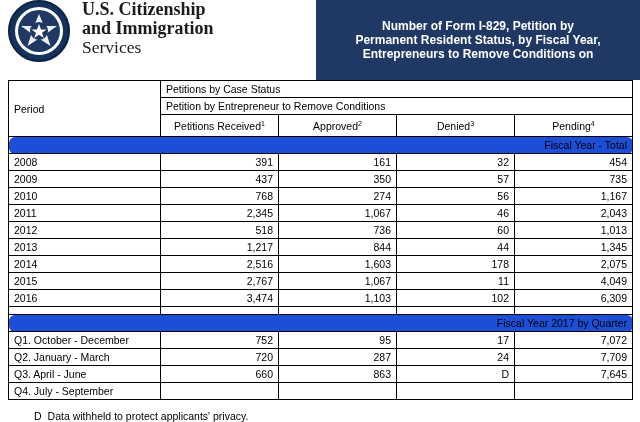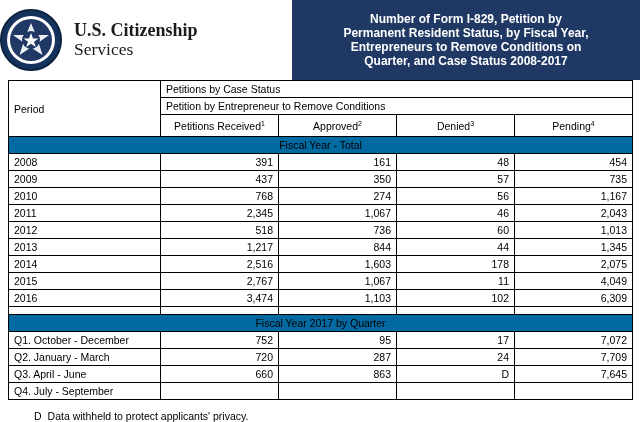--- a/index.html
+++ b/index.html
@@ -20,24 +20,24 @@
     height: 422px;
     box-sizing: border-box;
   }
   
   .header {
     display: flex;
     align-items: stretch;
     height: 80px;
   }
   .header-left {
-    width: 292px;
+    width: 316px;
     display: flex;
-    align-items: center;
-    padding-left: 0;
+    align-items: flex-start;
+    padding-left: 8px;
     box-sizing: border-box;
   }
   .seal {
     width: 62px;
     height: 62px;
     flex: 0 0 62px;
     position: relative;
   }
   .seal svg { display: block; }
   .agency-name {
@@ -89,24 +89,25 @@
   .hdr-period {
     text-align: left;
     vertical-align: middle;
   }
   .hdr-colname {
     text-align: center;
     height: 22px;
   }
   sup { font-size: 7px; vertical-align: super; line-height: 0; }
   .section-row td {
-    background: #0369a1;
+    background: #1d4ed8;
     font-weight: bold;
-    text-align: center;
+    text-align: right;
     height: 16px;
+    border-radius: 6px;
   }
   .data-row td {
     height: 15.5px;
   }
   .lbl { text-align: left; }
   .val { text-align: right; }
   .blank-row td { height: 8px; border-left: 1px solid #000; border-right: 1px solid #000; border-top: none; border-bottom: none; background: #ffffff; }
   
   .footnote {
     margin: 10px 8px 0 10px;
@@ -128,29 +129,29 @@
           <circle cx="31" cy="31" r="24" fill="#ffffff"></circle>
           <circle cx="31" cy="31" r="21" fill="#1f3864"></circle>
           <path d="M31 14 L36 26 L49 26 L38.5 33.5 L42.5 46 L31 38.5 L19.5 46 L23.5 33.5 L13 26 L26 26 Z" fill="#ffffff" opacity="0.92"></path>
           <circle cx="31" cy="31" r="9" fill="#1f3864"></circle>
           <path d="M31 24 L33 29.5 L38.5 29.5 L34 32.8 L35.8 38 L31 34.8 L26.2 38 L28 32.8 L23.5 29.5 L29 29.5 Z" fill="#ffffff"></path>
           <circle cx="31" cy="31" r="30" fill="none" stroke="#0d2341" stroke-width="2"></circle>
         </svg>
       </div>
       <div class="agency-name">
         <div class="line1">U.S. Citizenship</div>
+        <div class="line1">and Immigration</div>
         <div>Services</div>
       </div>
     </div>
     <div class="header-right">
       <div class="title">
         <div>Number of Form I-829, Petition by</div>
         <div>Permanent Resident Status, by Fiscal Year,</div>
         <div>Entrepreneurs to Remove Conditions on</div>
-        <div>Quarter, and Case Status  2008-2017</div>
       </div>
     </div>
   </div>
 
   <table class="data">
     <colgroup>
       <col class="col-period">
       <col class="col-num">
       <col class="col-num">
       <col class="col-num">
@@ -173,21 +174,21 @@
     </thead>
     <tbody>
       <tr class="section-row">
         <td colspan="5">Fiscal Year - Total</td>
       </tr>
 
       <tr class="data-row">
         <td class="lbl">2008</td>
         <td class="val">391</td>
         <td class="val">161</td>
-        <td class="val">48</td>
+        <td class="val">32</td>
         <td class="val">454</td>
       </tr>
       <tr class="data-row">
         <td class="lbl">2009</td>
         <td class="val">437</td>
         <td class="val">350</td>
         <td class="val">57</td>
         <td class="val">735</td>
       </tr>
       <tr class="data-row">

